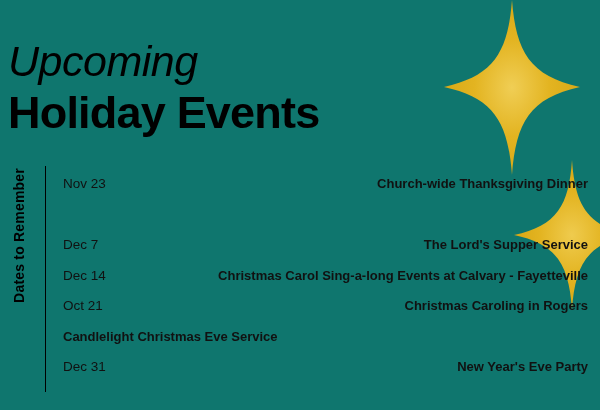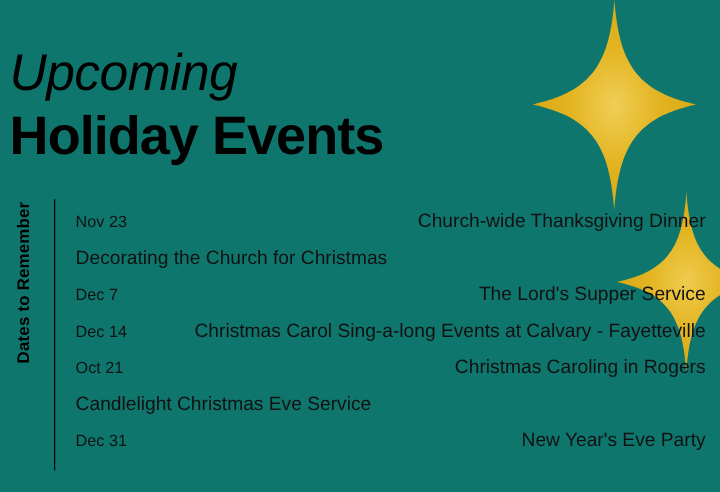--- a/index.html
+++ b/index.html
@@ -113,22 +113,22 @@
   }
   .event-date {
     width: 88px;
     flex: 0 0 88px;
     font-size: 13.5px;
     font-weight: 400;
     color: #111111;
     white-space: nowrap;
   }
   .event-title {
-    font-size: 16px;
-    font-weight: 400;
+    font-size: 13px;
+    font-weight: 700;
     color: #111111;
     white-space: nowrap;
   }
 </style>
 </head>
 <body>
 
 <div class="poster">
 
   <div class="sparkle sparkle-large">
@@ -167,21 +167,20 @@
   </div>
 
   <div class="vrule"></div>
 
   <div class="events">
     <div class="event-row">
       <span class="event-date">Nov 23</span>
       <span class="event-title">Church-wide Thanksgiving Dinner</span>
     </div>
     <div class="event-row">
-      <span class="event-title">Decorating the Church for Christmas</span>
     </div>
     <div class="event-row">
       <span class="event-date">Dec 7</span>
       <span class="event-title">The Lord's Supper Service</span>
     </div>
     <div class="event-row">
       <span class="event-date">Dec 14</span>
       <span class="event-title">Christmas Carol Sing-a-long Events at Calvary - Fayetteville</span>
     </div>
     <div class="event-row">

